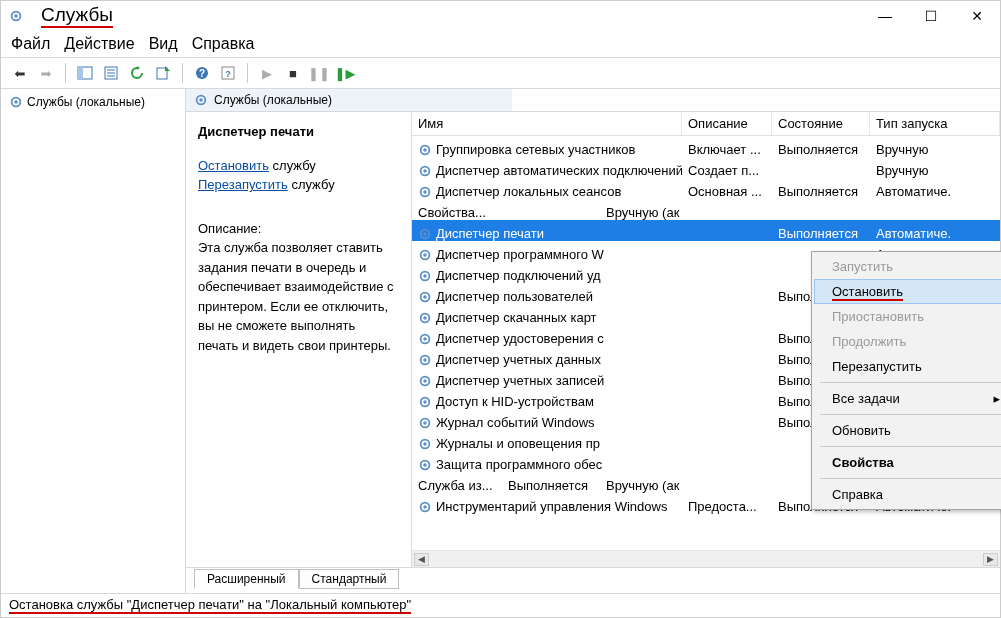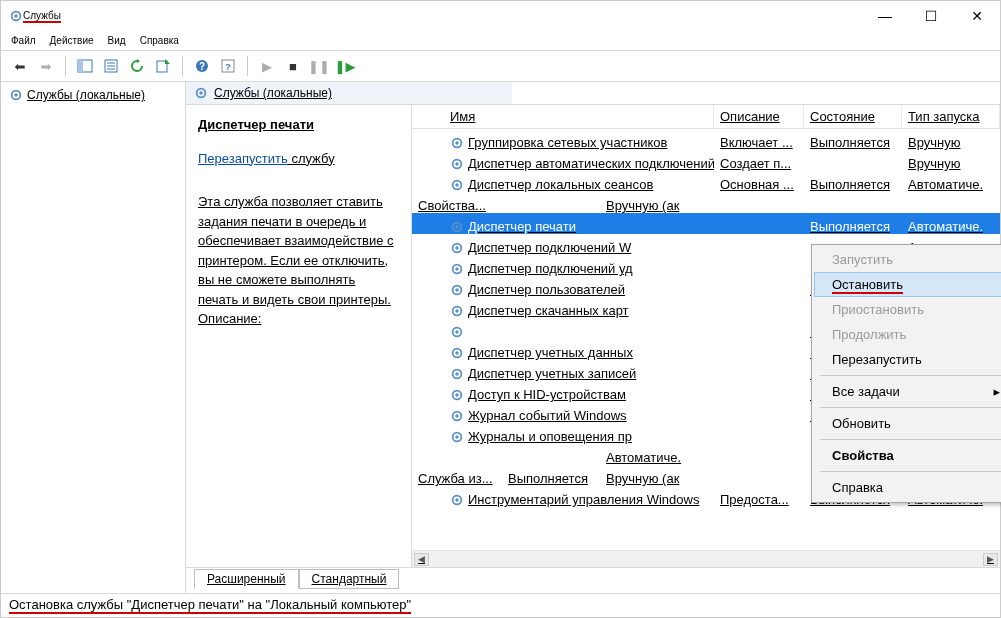--- a/index.html
+++ b/index.html
@@ -1,46 +1,46 @@
 <!DOCTYPE html>
 <html><head>
 <meta charset="utf-8">
 <style>
   * { box-sizing: border-box; }
   html, body { margin: 0; padding: 0; font-family: "Segoe UI", Tahoma, sans-serif; font-size: 12px; color: #000; background: #fff; }
   .window { width: 1001px; height: 618px; display: flex; flex-direction: column; border: 1px solid #ccc; }
   .titlebar { display: flex; align-items: center; height: 30px; padding: 0 0 0 8px; }
-  .titlebar .title { margin-left: 0; font-size: 10px; text-align: center; }
+  .titlebar .title { margin-left: 18px; font-size: 19px; text-align: center; }
   .titlebar .underline { border-bottom: 2px solid #c00; }
   .window-buttons { margin-left: auto; display: flex; }
   .window-buttons .wbtn { width: 46px; height: 30px; display: flex; align-items: center; justify-content: center; font-size: 14px; }
   .menubar { display: flex; gap: 14px; padding: 4px 10px; border-bottom: 1px solid #d9d9d9; }
-  .menubar span { font-size: 10px; }
+  .menubar span { font-size: 16px; }
   .toolbar { display: flex; align-items: center; gap: 4px; padding: 4px 8px; border-bottom: 1px solid #d9d9d9; }
   .tbtn { width: 22px; height: 22px; display: flex; align-items: center; justify-content: center; border: 1px solid transparent; font-size: 13px; color: #333; }
   .tsep { width: 1px; height: 20px; background: #ccc; margin: 0 4px; }
-  .body { display: flex; flex: 1; min-height: 0; text-decoration: underline; }
+  .body { display: flex; flex: 1; min-height: 0; }
   .treepane { width: 185px; border-right: 1px solid #d9d9d9; padding: 4px 6px; }
   .tree-item { display: flex; align-items: center; gap: 4px; padding: 2px 2px; }
   .main { flex: 1; display: flex; flex-direction: column; min-width: 0; }
   .main-header { background: #eef3f9; border-bottom: 1px solid #d9d9d9; padding: 4px 8px; display: flex; align-items: center; gap: 6px; position: relative; }
   .main-header::after{ content:""; position:absolute; right:0; top:0; bottom:0; width:60%; background:#fff; }
   .main-header > *{ position:relative; z-index:1;}
   .main-content { flex: 1; display: flex; min-height: 0; position: relative; }
   .detailpane { width: 225px; padding: 10px 12px; font-size: 13px; line-height: 1.5; }
   .detailpane h4 { margin: 0 0 14px 0; font-size: 13px; font-weight: bold; }
   .detailpane .link { color: #0a4ea3; text-decoration: underline; cursor: pointer; }
   .listpane { flex: 1; display: flex; flex-direction: column; min-width: 0; border-left: 1px solid #d9d9d9; }
   .listheader { display: flex; background: #fff; border-bottom: 1px solid #e0e0e0; font-size: 13px; }
   .listheader .col { padding: 4px 6px; border-right: 1px solid #e8e8e8; white-space: nowrap; overflow: hidden; }
   .listbody { flex: 1; overflow: hidden; position: relative; }
   .row { display: flex; align-items: flex-end; font-size: 13px; height: 21px; white-space: nowrap; }
   .row .cell { padding: 0 6px; overflow: hidden; text-overflow: ellipsis; }
   .row.selected { background: #1f7de6; color: #fff; }
-  .c-name { width: 270px; display: flex; align-items: center; gap: 4px; margin-left: 32px; }
+  .c-name { width: 270px; display: flex; align-items: center; gap: 4px; }
   .c-desc { width: 90px; }
   .c-state { width: 98px; }
   .c-start { width: 96px; flex:1; }
   .svc-icon { width: 14px; height: 14px; flex-shrink: 0; }
   .contextmenu { position: absolute; left: 625px; top: 139px; width: 200px; background: #f2f2f2; border: 1px solid #a6a6a6; box-shadow: 2px 2px 4px rgba(0,0,0,.25); font-size: 13px; z-index: 50; padding:2px; }
   .contextmenu .mitem { padding: 5px 18px; white-space: nowrap; background:#f2f2f2; position:relative; }
   .contextmenu .mitem.disabled { color: #9a9a9a; }
   .contextmenu .mitem.highlight { background: #d5e7f7; border:1px solid #99c6ef; padding:4px 17px; }
   .contextmenu .msep { height: 1px; background: #c8c8c8; margin: 3px 6px; }
   .underline-red { border-bottom: 2px solid #c00; }
@@ -152,25 +152,28 @@
               <circle cx="8" cy="8" r="2" fill="#5a8fc7"></circle>
             </svg>
           </span>
         <span>Службы (локальные)</span>
       </div>
 
       <div class="main-content">
         <div class="detailpane">
           <h4>Диспетчер печати</h4>
           <div>
+            <span class="link">Остановить</span><span> службу</span>
+          </div>
+          <div>
             <span class="link">Перезапустить</span><span> службу</span>
           </div>
           <div style="height:24px"></div>
+          <div>Описание:</div>
           <div>Эта служба позволяет ставить задания печати в очередь и обеспечивает взаимодействие с принтером. Если ее отключить, вы не сможете выполнять печать и видеть свои принтеры.</div>
-          <div>Описание:</div>
         </div>
 
         <div class="listpane">
           <div class="listheader">
             <div class="col c-name">Имя</div>
             <div class="col c-desc">Описание</div>
             <div class="col c-state">Состояние</div>
             <div class="col c-start">Тип запуска</div>
           </div>
           <div class="listbody" id="listbody">
@@ -236,21 +239,21 @@
                 <div class="cell c-start">Автоматиче.</div>
               </div>
               <div class="row">
                 <div class="cell c-name">
                   <span>
                     <svg class="svc-icon" viewBox="0 0 16 16">
                       <circle cx="8" cy="8" r="5" fill="none" stroke="#5a8fc7" stroke-width="2"></circle>
                       <circle cx="8" cy="8" r="2" fill="#5a8fc7"></circle>
                     </svg>
                   </span>
-                  <span>Диспетчер подключений W</span>
+                  <span>Диспетчер программного W</span>
                 </div>
                 <div class="cell c-desc"></div>
                 <div class="cell c-state"></div>
                 <div class="cell c-start">Автоматиче.</div>
               </div>
               <div class="row">
                 <div class="cell c-name">
                   <span>
                     <svg class="svc-icon" viewBox="0 0 16 16">
                       <circle cx="8" cy="8" r="5" fill="none" stroke="#5a8fc7" stroke-width="2"></circle>
@@ -292,20 +295,21 @@
                 <div class="cell c-start">Автоматиче.</div>
               </div>
               <div class="row">
                 <div class="cell c-name">
                   <span>
                     <svg class="svc-icon" viewBox="0 0 16 16">
                       <circle cx="8" cy="8" r="5" fill="none" stroke="#5a8fc7" stroke-width="2"></circle>
                       <circle cx="8" cy="8" r="2" fill="#5a8fc7"></circle>
                     </svg>
                   </span>
+                  <span>Диспетчер удостоверения с</span>
                 </div>
                 <div class="cell c-desc"></div>
                 <div class="cell c-state">Выполняется</div>
                 <div class="cell c-start">Вручную</div>
               </div>
               <div class="row">
                 <div class="cell c-name">
                   <span>
                     <svg class="svc-icon" viewBox="0 0 16 16">
                       <circle cx="8" cy="8" r="5" fill="none" stroke="#5a8fc7" stroke-width="2"></circle>
@@ -368,20 +372,29 @@
                       <circle cx="8" cy="8" r="2" fill="#5a8fc7"></circle>
                     </svg>
                   </span>
                   <span>Журналы и оповещения пр</span>
                 </div>
                 <div class="cell c-desc"></div>
                 <div class="cell c-state"></div>
                 <div class="cell c-start">Вручную</div>
               </div>
               <div class="row">
+                <div class="cell c-name">
+                  <span>
+                    <svg class="svc-icon" viewBox="0 0 16 16">
+                      <circle cx="8" cy="8" r="5" fill="none" stroke="#5a8fc7" stroke-width="2"></circle>
+                      <circle cx="8" cy="8" r="2" fill="#5a8fc7"></circle>
+                    </svg>
+                  </span>
+                  <span>Защита программного обес</span>
+                </div>
                 <div class="cell c-desc"></div>
                 <div class="cell c-state"></div>
                 <div class="cell c-start">Автоматиче.</div>
               </div>
               <div class="row">
                 <div class="cell c-desc">Служба из...</div>
                 <div class="cell c-state">Выполняется</div>
                 <div class="cell c-start">Вручную (ак</div>
               </div>
               <div class="row">

